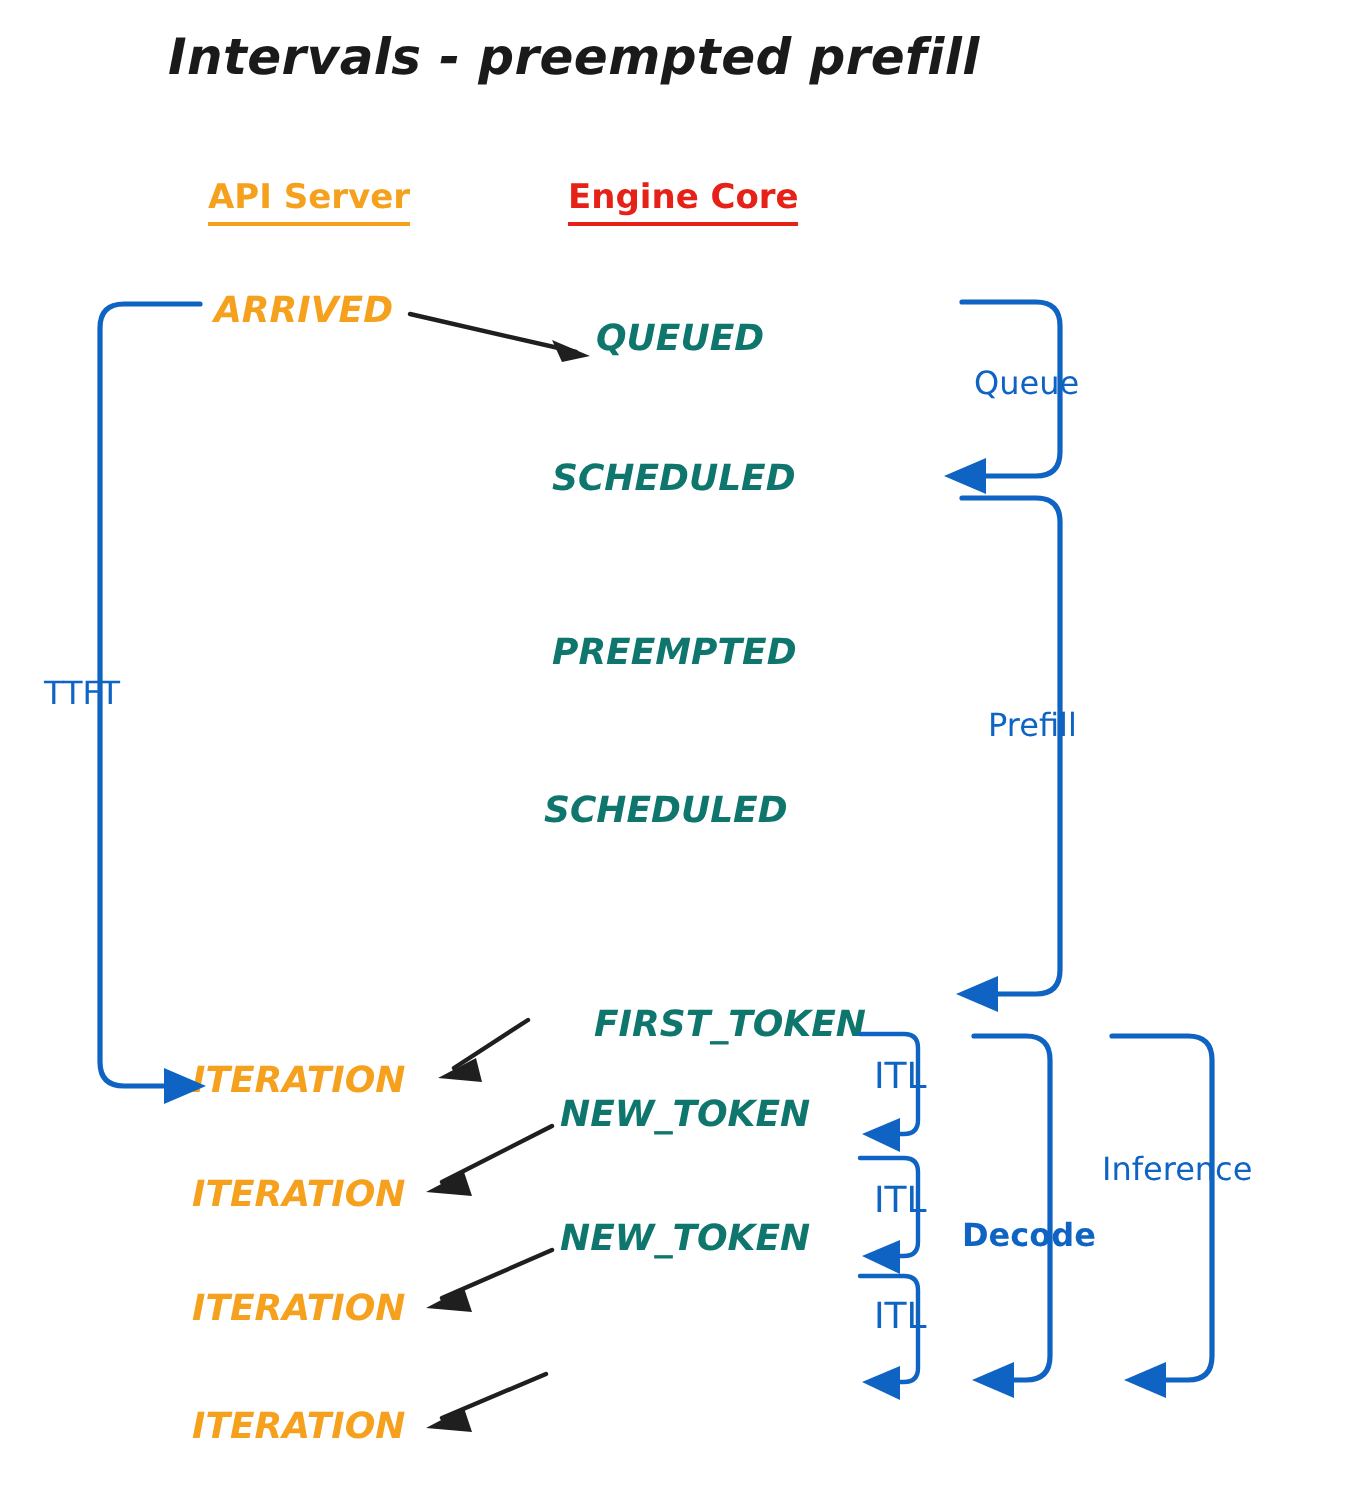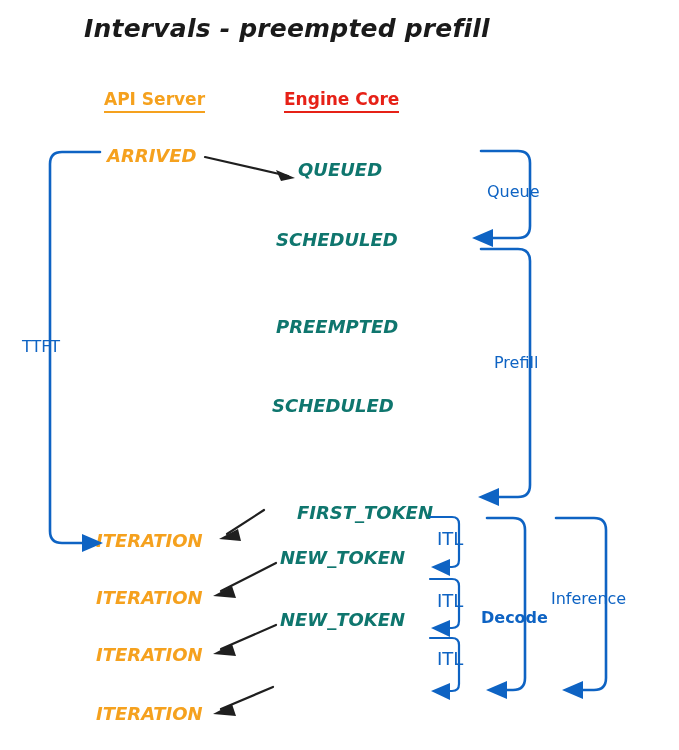--- a/index.html
+++ b/index.html
@@ -109,21 +109,21 @@
   <div class="state engine" style="left:280px; top:547px;">NEW_TOKEN</div>
   <div class="state engine" style="left:280px; top:609px;">NEW_TOKEN</div>
 
   <div class="blu" style="left:22px; top:337px;">TTFT</div>
   <div class="blu" style="left:487px; top:182px;">Queue</div>
   <div class="blu" style="left:494px; top:353px;">Prefill</div>
   <div class="blu sm" style="left:437px; top:528px;">ITL</div>
   <div class="blu sm" style="left:437px; top:590px;">ITL</div>
   <div class="blu sm" style="left:437px; top:648px;">ITL</div>
   <div class="blu" style="left:481px; top:608px;font-weight:bold;">Decode</div>
-  <div class="blu" style="left:551px; top:589px;text-align:center;">Inference</div>
+  <div class="blu" style="left:551px; top:575px;text-align:center;">Inference</div>
 
   <svg class="overlay" viewBox="0 0 679 750">
 
     <g>
       <path class="bk-stroke" d="M205,157 L288,176"></path>
       <path class="bk-fill" d="M295,178 L276,170 L281,181 Z"></path>
     </g>
 
     <g>
       <path class="bl-stroke" d="M100,152 L62,152 Q50,152 50,164 L50,531 Q50,543 62,543 L88,543"></path>

